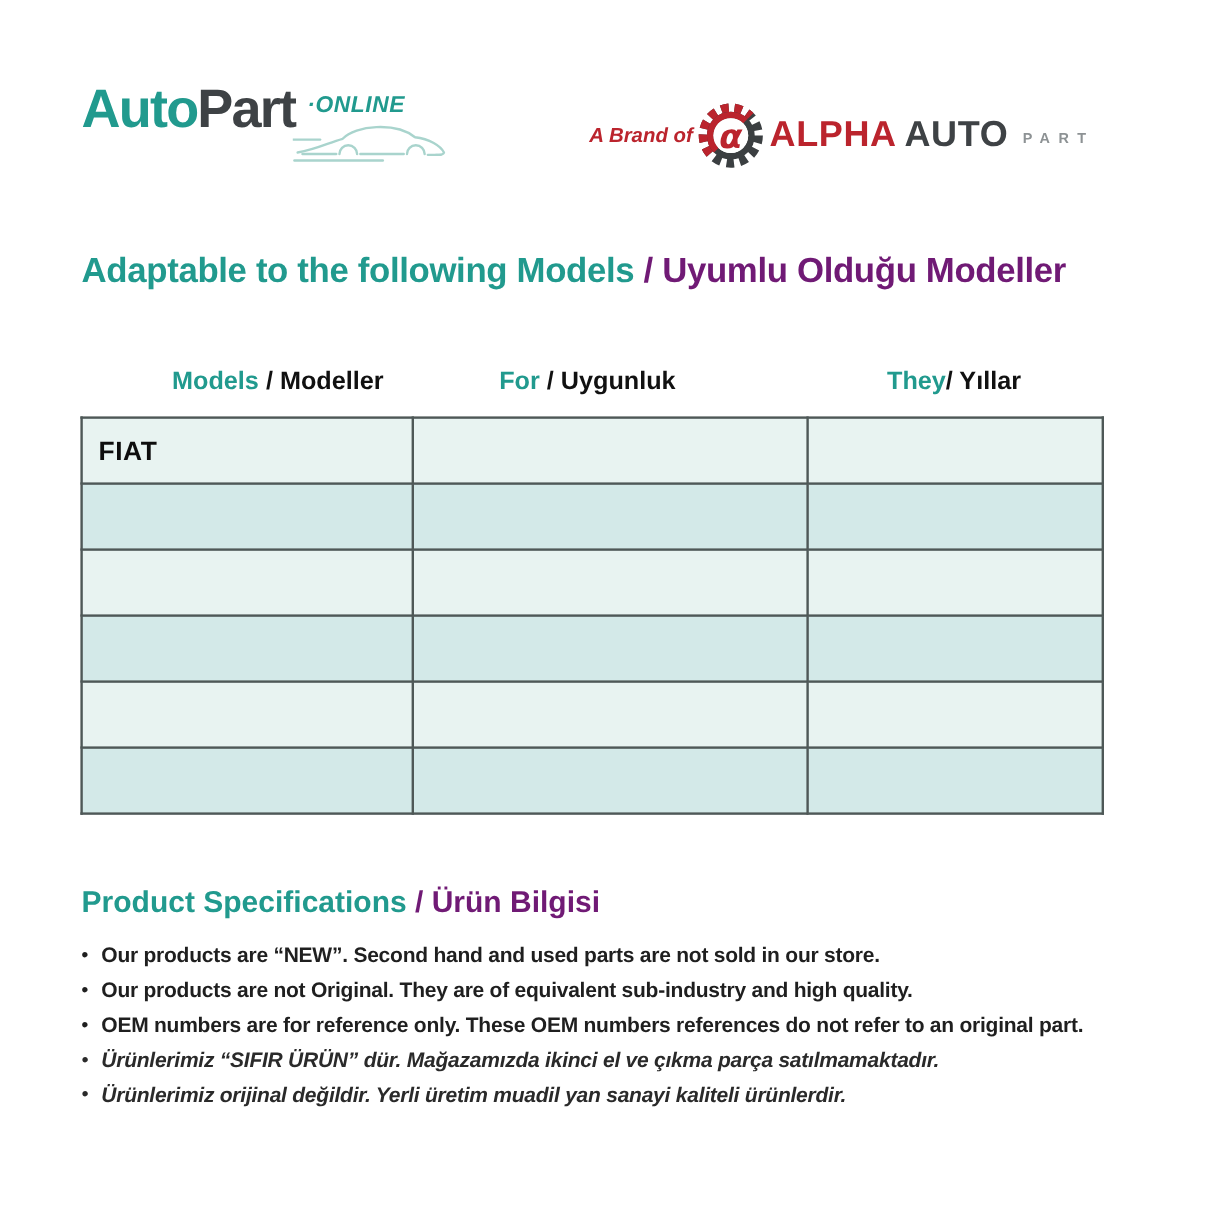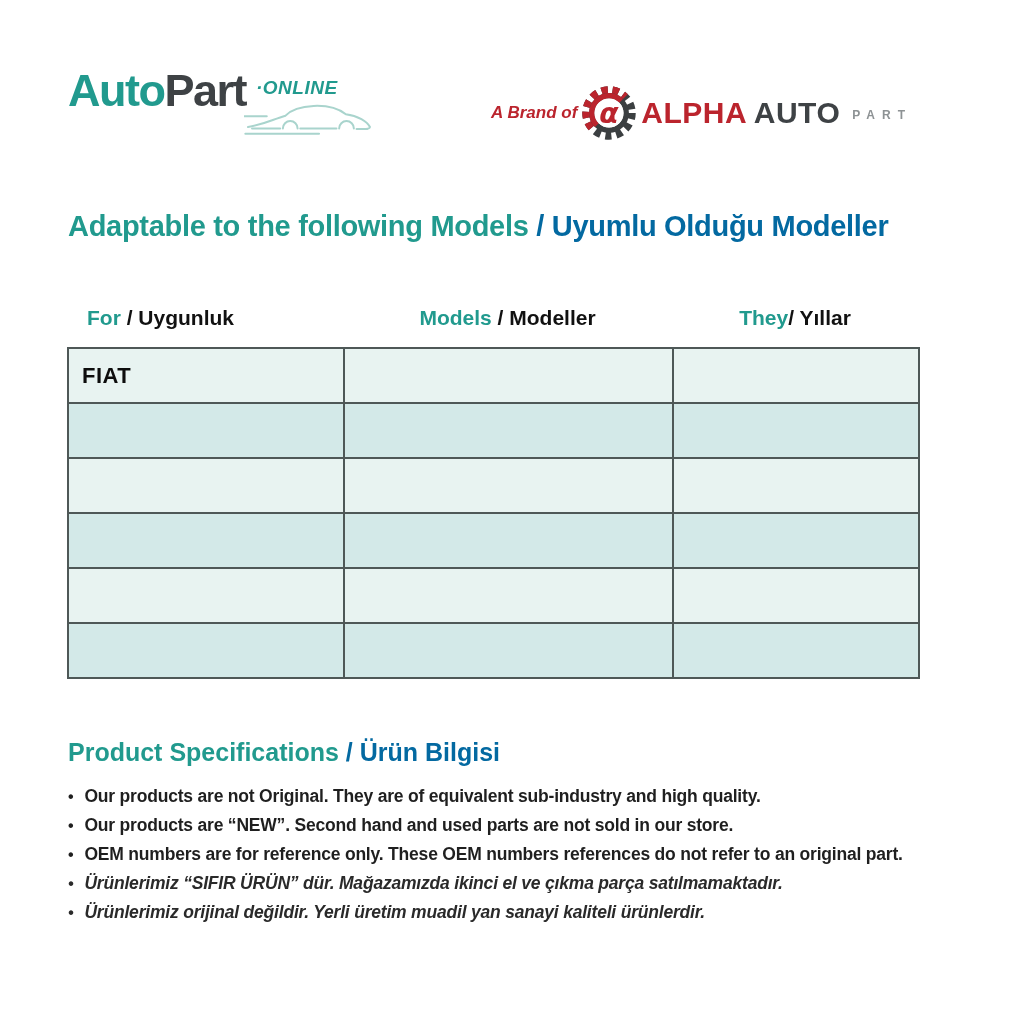--- a/index.html
+++ b/index.html
@@ -37,21 +37,21 @@
   .brand-alpha{color:var(--red);}
   .brand-auto{color:var(--gray-logo);}
   .brand-part-row{display:flex;align-items:center;gap:5px;margin-top:4px;}
   .pline{flex:1;height:2px;background:var(--part-gray);}
   .part-label{font-size:12px;font-weight:bold;letter-spacing:7px;text-indent:7px;color:var(--part-gray);}
 
   
   .models-title{position:absolute;left:68px;top:210px;margin:0;font-size:29px;
     font-weight:bold;letter-spacing:-.3px;white-space:nowrap;}
   .t-en{color:var(--teal);}
-  .t-rest{color:#0369a1;}
+  .t-rest{color:#701a75;}
 
   
   .col-headers{position:absolute;left:67px;top:306px;width:851px;display:flex;
     font-size:21px;font-weight:bold;white-space:nowrap;}
   .col-h{box-sizing:border-box;}
   .col-h.c0{width:276px;text-align:left;padding-left:20px;}
   .col-h.c1{width:329px;text-align:center;}
   .col-h.c2{width:246px;text-align:center;}
   .col-en{color:var(--teal);}
   .col-rest{color:#111;}
@@ -122,25 +122,25 @@
         <span class="pline"></span>
       </div>
     </div>
   </div>
 
   <h1 class="models-title">
     <span class="t-en">Adaptable to the following Models</span><span class="t-rest"> / Uyumlu Olduğu Modeller</span>
   </h1>
 
   <div class="col-headers">
+    <div class="col-h c1">
+      <span class="col-en">Models</span><span class="col-rest"> / Modeller</span>
+    </div>
     <div class="col-h c0">
       <span class="col-en">For</span><span class="col-rest"> / Uygunluk</span>
-    </div>
-    <div class="col-h c1">
-      <span class="col-en">Models</span><span class="col-rest"> / Modeller</span>
     </div>
     <div class="col-h c2">
       <span class="col-en">They</span><span class="col-rest">/ Yıllar</span>
     </div>
   </div>
 
   <table class="fit-table">
     <colgroup>
         <col class="c0">
         <col class="c1">
@@ -179,24 +179,24 @@
       </tr>
     </tbody>
   </table>
 
   <h2 class="specs-title">
     <span class="t-en">Product Specifications</span><span class="t-rest"> / Ürün Bilgisi</span>
   </h2>
 
   <ul class="bullets">
     <li class="en-item">
+        <span>Our products are “NEW”. Second hand and used parts are not sold in our store.</span>
+      </li>
+    <li class="en-item">
         <span>Our products are not Original. They are of equivalent sub-industry and high quality.</span>
-      </li>
-    <li class="en-item">
-        <span>Our products are “NEW”. Second hand and used parts are not sold in our store.</span>
       </li>
     <li class="en-item">
         <span>OEM numbers are for reference only. These OEM numbers references do not refer to an original part.</span>
       </li>
     <li class="tr-item">
         <span>Ürünlerimiz “SIFIR ÜRÜN” dür. Mağazamızda ikinci el ve çıkma parça satılmamaktadır.</span>
       </li>
     <li class="tr-item">
         <span>Ürünlerimiz orijinal değildir. Yerli üretim muadil yan sanayi kaliteli ürünlerdir.</span>
       </li>

